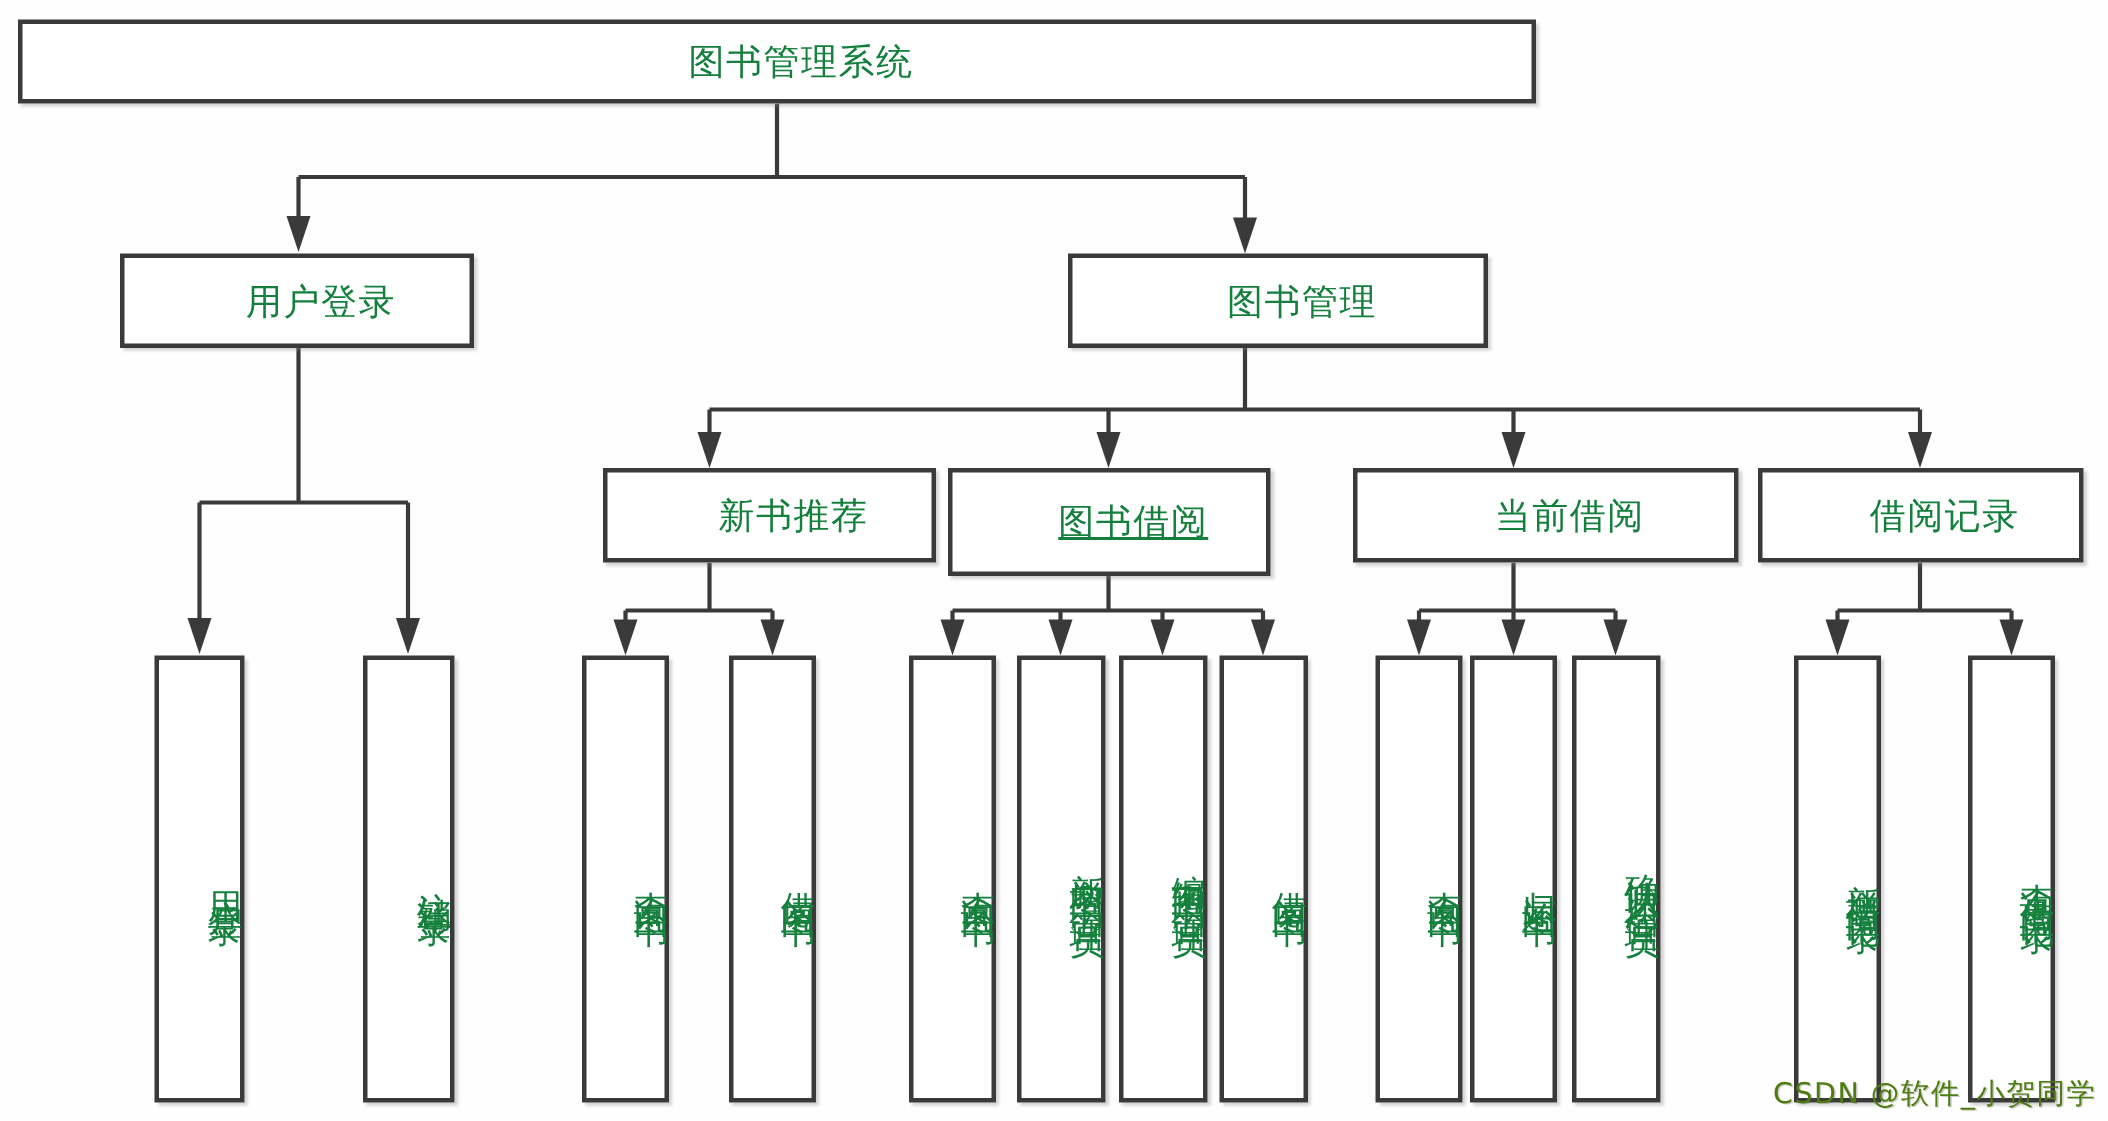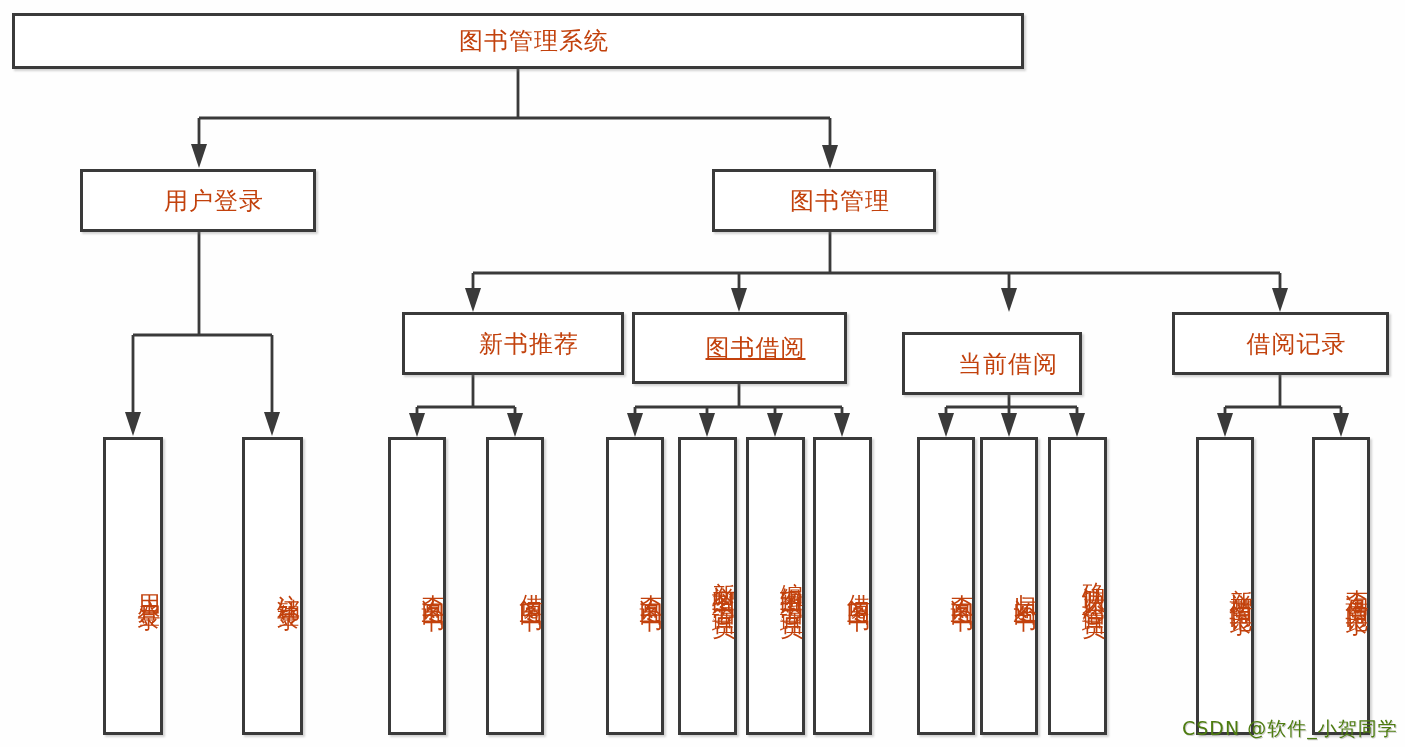--- a/index.html
+++ b/index.html
@@ -18,21 +18,21 @@
   }
   .node {
     position: absolute;
     box-sizing: border-box;
     background: #ffffff;
     border: 3px solid #3a3a3a;
     box-shadow: 2px 2px 2px rgba(130,130,130,0.35);
     display: flex;
     align-items: center;
     justify-content: center;
-    color: #c2410c;
+    color: #15803d;
     font-size: 24px;
     letter-spacing: 1px;
     white-space: nowrap;
     padding-left: 32px;
   }
   .node.vbox { font-size: 23px; }
   .node.vbox .vtext {
     writing-mode: vertical-rl;
     text-orientation: mixed;
     letter-spacing: 5px;
@@ -91,25 +91,25 @@
       <polygon points="1001,413 1017,413 1009,437"></polygon>
       <polygon points="1069,413 1085,413 1077,437"></polygon>
       <polygon points="1217,413 1233,413 1225,437"></polygon>
       <polygon points="1333,413 1349,413 1341,437"></polygon>
     </g>
   </svg>
 
   <div class="node" style="left:12px; top:13px; width:1012px; height:56px;">图书管理系统</div>
 
   <div class="node" style="left:80px; top:169px; width:236px; height:63px;">用户登录</div>
-  <div class="node" style="left:712px; top:169px; width:224px; height:63px;">图书管理</div>
+  <div class="node" style="left:712px; top:169px; width:280px; height:63px;">图书管理</div>
 
   <div class="node" style="left:362px; top:312px; width:222px; height:63px;margin-left:40px;">新书推荐</div>
   <div class="node" style="left:632px; top:312px; width:215px; height:72px;text-decoration:underline;">图书借阅</div>
-  <div class="node" style="left:902px; top:312px; width:180px; height:63px;margin-top:20px;">当前借阅</div>
+  <div class="node" style="left:902px; top:312px; width:257px; height:63px;">当前借阅</div>
   <div class="node" style="left:1172px; top:312px; width:217px; height:63px;">借阅记录</div>
 
   <div class="node vbox" style="left:103px; top:437px; width:60px; height:298px;">
     <span class="vtext">用户登录</span>
   </div>
   <div class="node vbox" style="left:242px; top:437px; width:61px; height:298px;">
     <span class="vtext">注销登录</span>
   </div>
 
   <div class="node vbox" style="left:388px; top:437px; width:58px; height:298px;">

